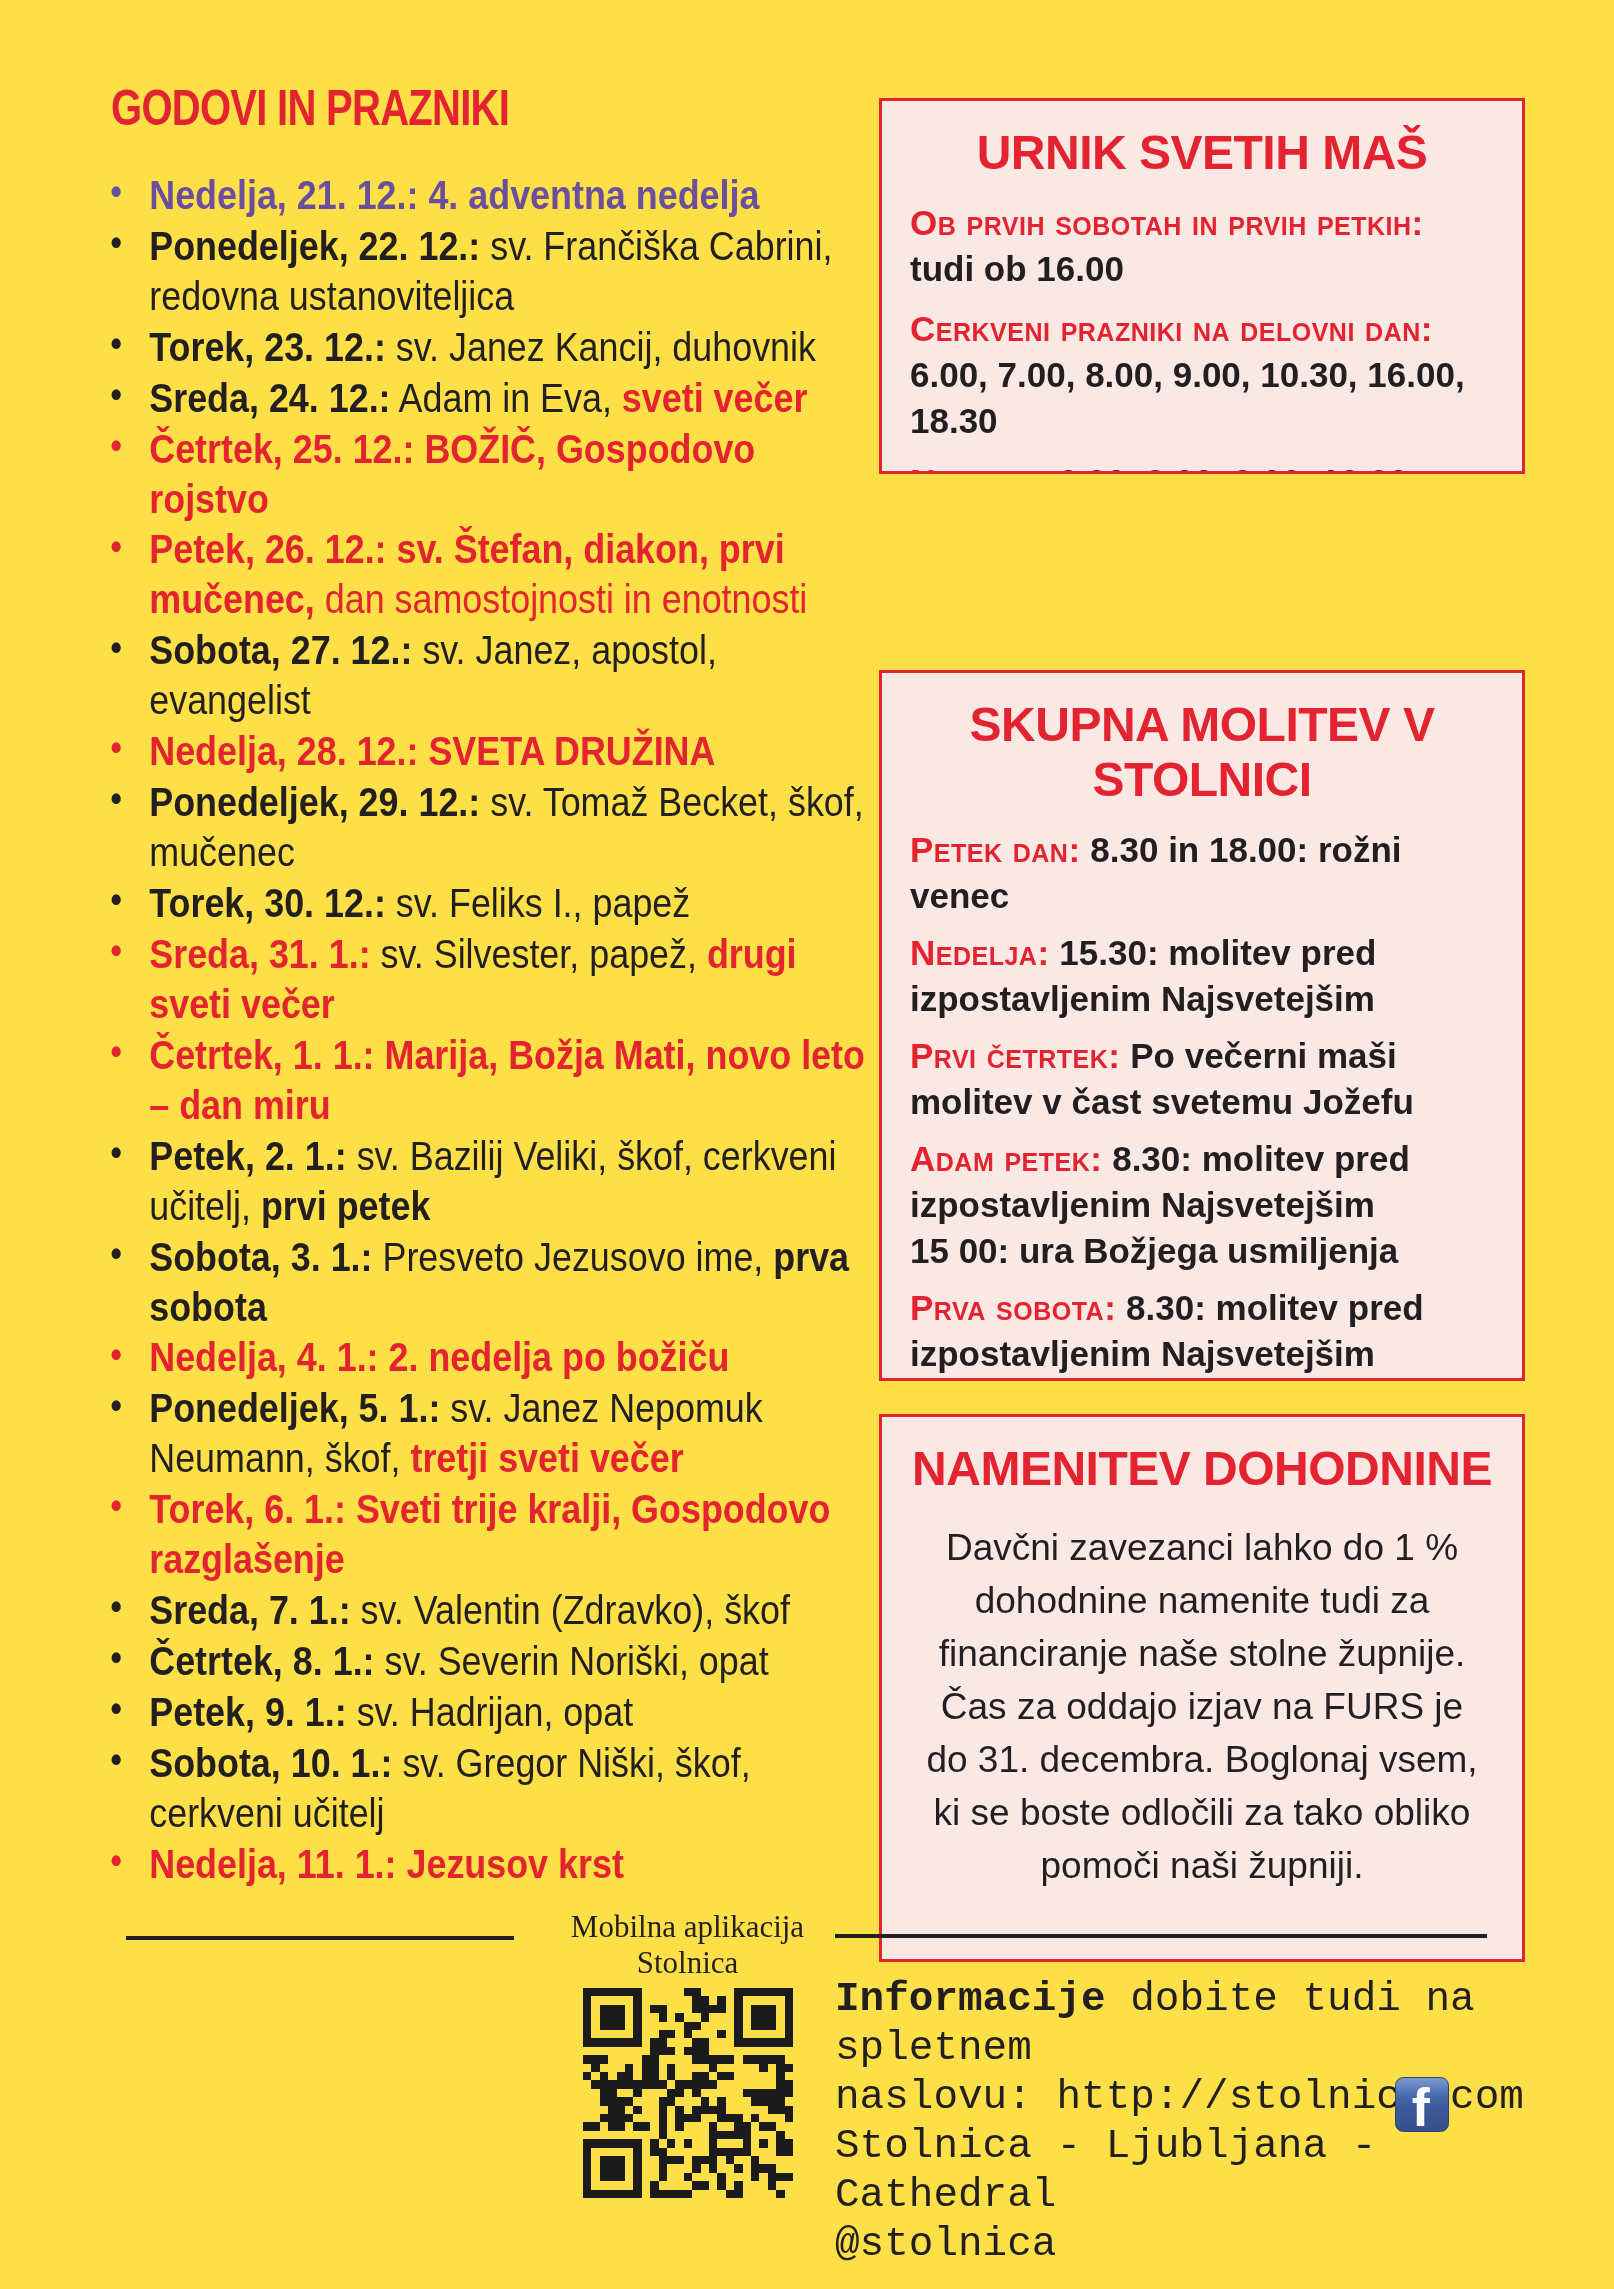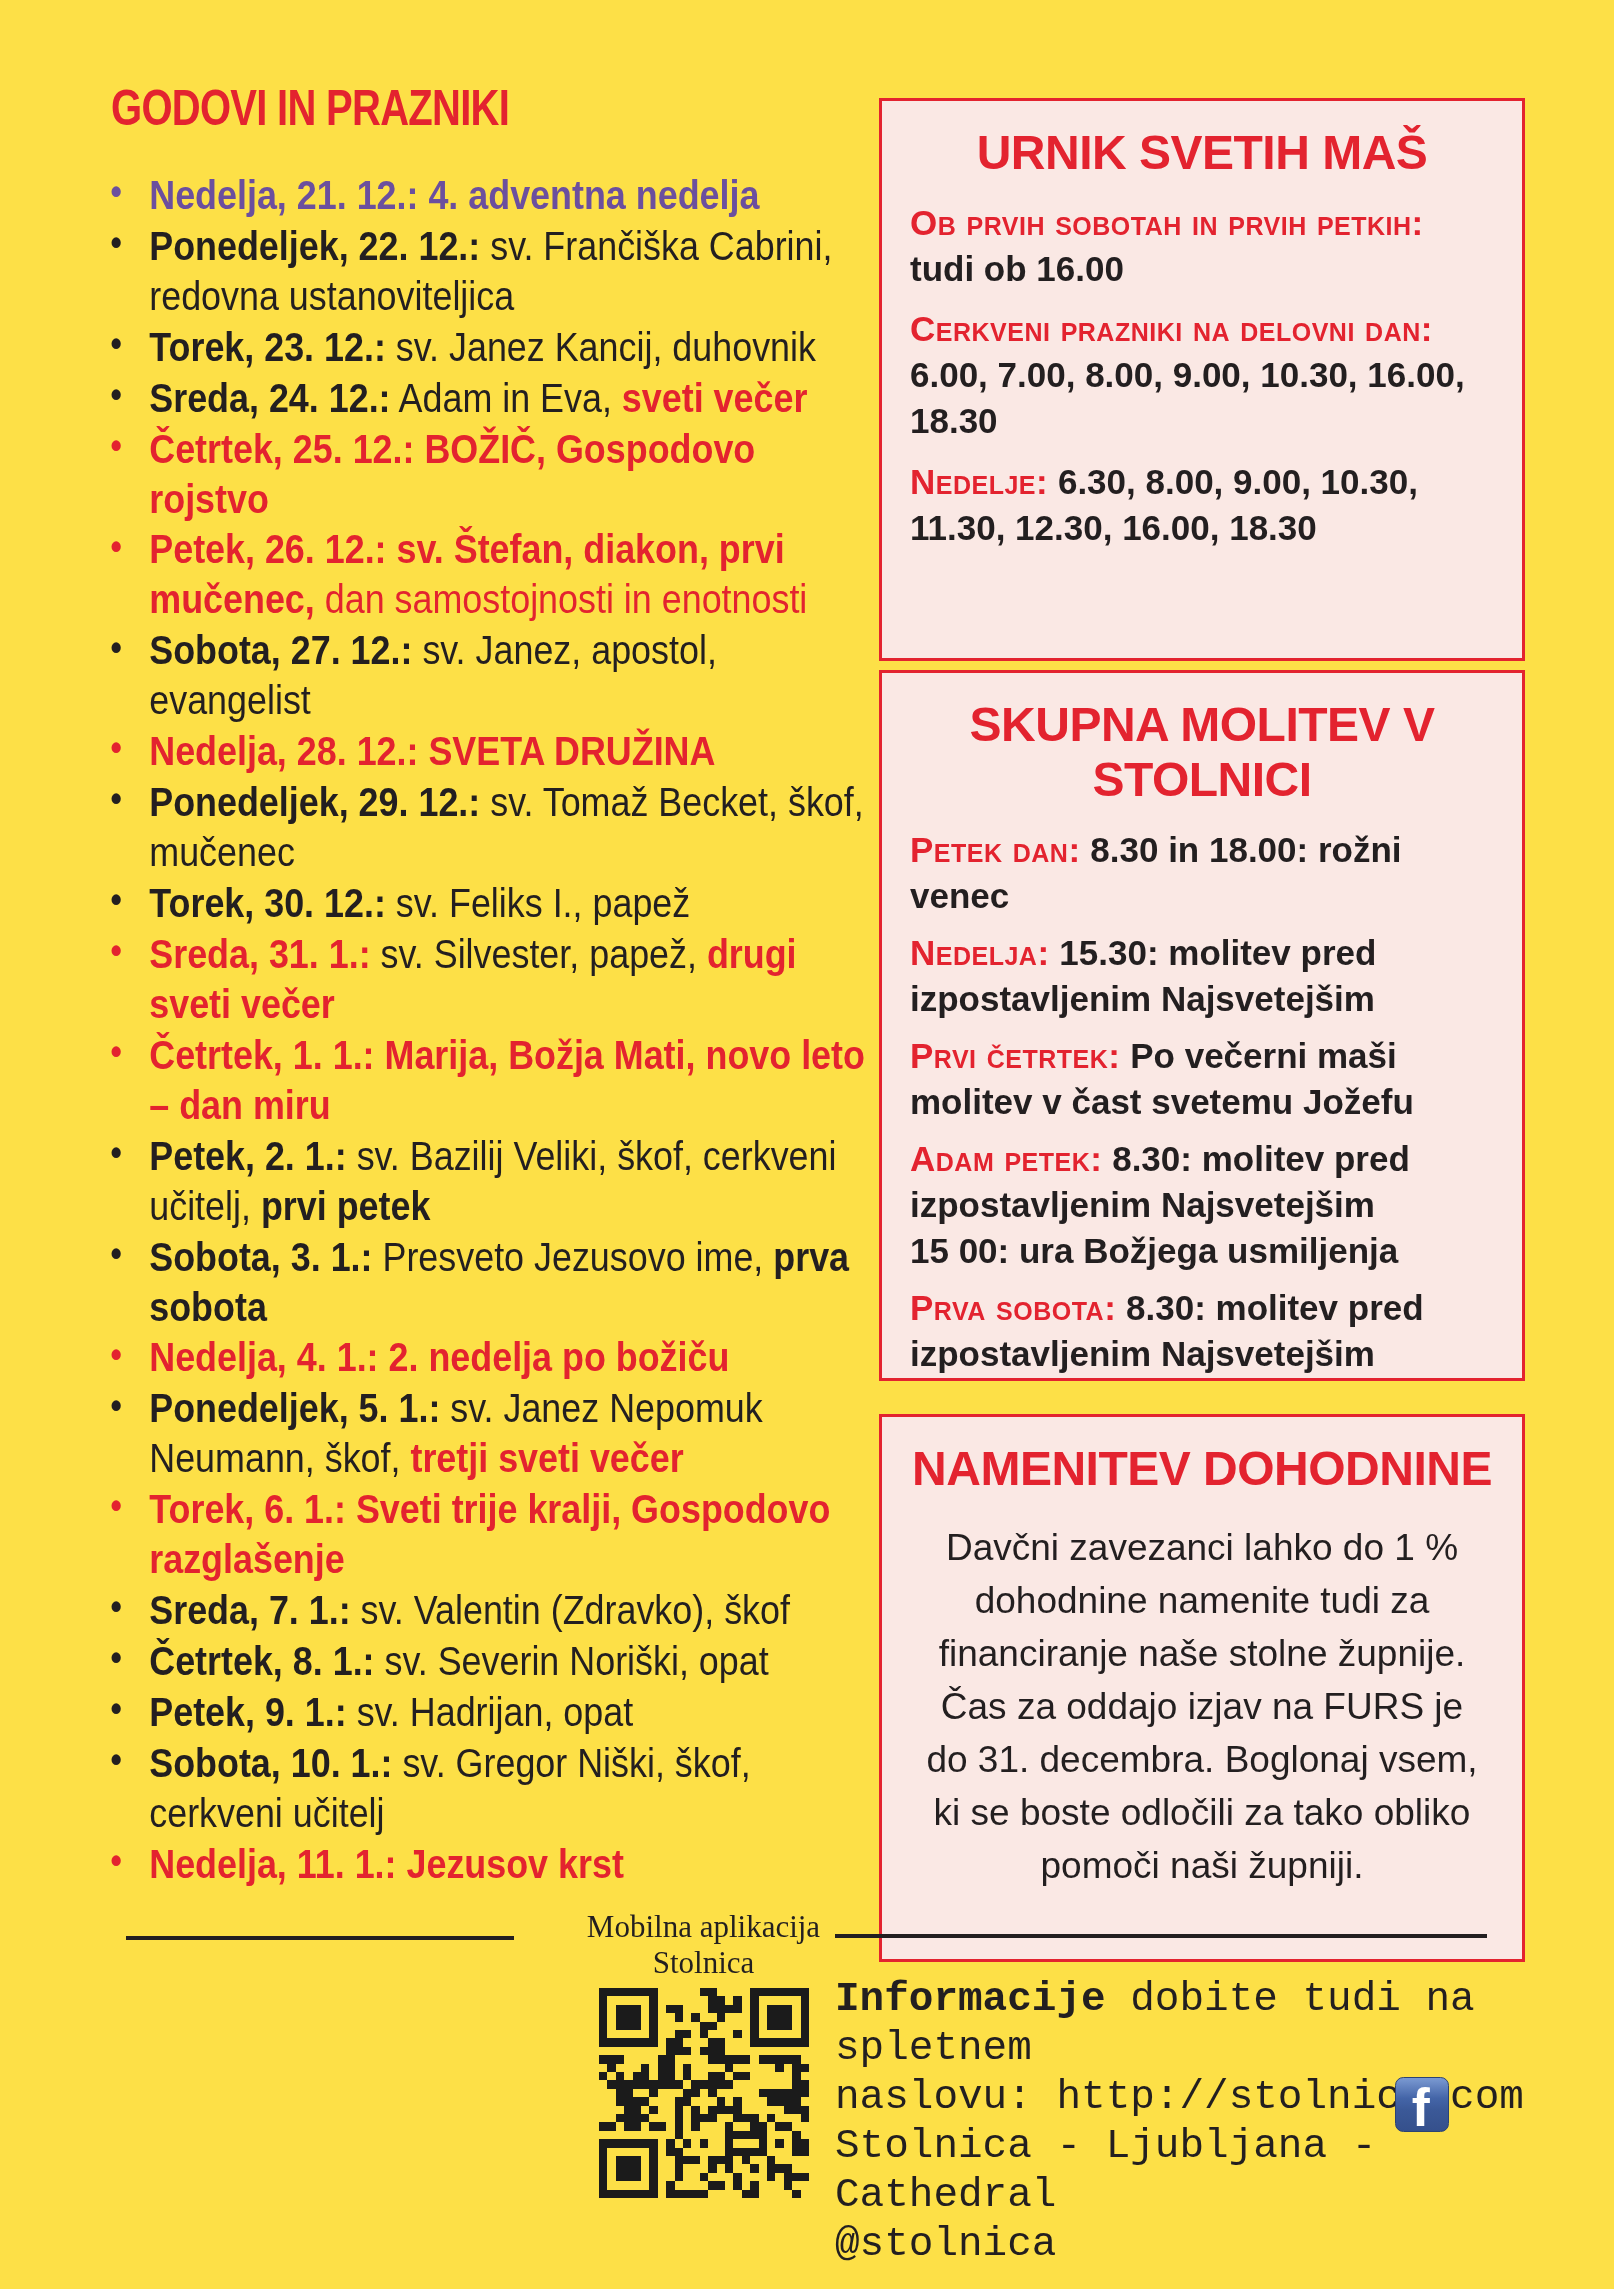--- a/index.html
+++ b/index.html
@@ -23,41 +23,41 @@
   .bullet.black{color:var(--ink);} .bullet.red{color:var(--red);} .bullet.purple{color:var(--purple);}
   .s-b{color:var(--ink);font-weight:700;}
   .s-r{color:var(--ink);font-weight:400;}
   .s-br{color:var(--red);font-weight:700;}
   .s-rr{color:var(--red);font-weight:400;}
   .s-bp{color:var(--purple);font-weight:700;}
 
   
   .box{position:absolute;left:879px;width:646px;box-sizing:border-box;background:var(--pink);
        border:3.7px solid var(--red);padding:20px 28px 0 28px;overflow:hidden;}
-  #box-mass{top:98px;height:563px;}
+  #box-mass{top:98px;height:376px;}
   #box-prayer{top:670px;height:711px;}
   #box-tax{top:1414px;height:548px;}
   .box h2{margin:3.7px 0 20px 0;text-align:center;font-size:48px;line-height:55px;font-weight:700;
           color:var(--red);letter-spacing:-0.5px;}
   .entry{margin:0 0 14.8px 0;font-size:35px;line-height:46px;color:var(--ink);font-weight:700;}
   #box-prayer .entry{margin-bottom:11px;}
   .entry .label{color:var(--red);font-weight:700;font-variant:small-caps;letter-spacing:0.5px;}
   .entry .val{white-space:pre-line;font-weight:700;}
   .tax-body{margin:0;padding:5.5px 9.2px 0 9.2px;text-align:center;font-size:37px;line-height:53px;
             color:var(--ink);font-weight:400;}
 
   
   .rule{position:absolute;height:3.7px;background:var(--ink);}
   #rule-left{left:126px;top:1936px;width:388px;}
   #rule-right{left:835px;top:1934px;width:652px;}
   .imprint{position:absolute;left:126px;top:1973px;width:434px;
            font-family:"Liberation Serif",serif;font-size:32px;line-height:41px;color:var(--ink);}
   .imprint div{margin:0;}
   .imprint .url{font-weight:700;}
-  .qr-block{position:absolute;left:542px;top:1909px;width:323px;text-align:center;
+  .qr-block{position:absolute;left:526px;top:1909px;width:323px;text-align:center;
             font-family:"Liberation Serif",serif;font-size:31px;line-height:36px;color:var(--ink);}
   .qr-block svg{margin-top:7.4px;width:210px;height:210px;shape-rendering:crispEdges;}
   .info-block{position:absolute;left:835px;top:1975px;width:692px;
               font-family:"Liberation Serif",serif;font-size:41px;line-height:49px;color:var(--ink);}
   .info-block p{margin:0;font-family:Liberation Mono, monospace;}
   .info-lead-bold{font-weight:700;}
   .fb-icon{position:absolute;left:1395px;top:2077px;width:54px;height:55px;border-radius:8.3px;
            background:linear-gradient(180deg,#7b9ad2 0%,#4465a8 38%,#3b5998 60%,#35508c 100%);
            border:0.9px solid #2c4373;box-sizing:border-box;overflow:hidden;}
   .fb-icon span{position:absolute;left:15.7px;top:1.8px;color:#fff;font-family:"Liberation Sans",sans-serif;

